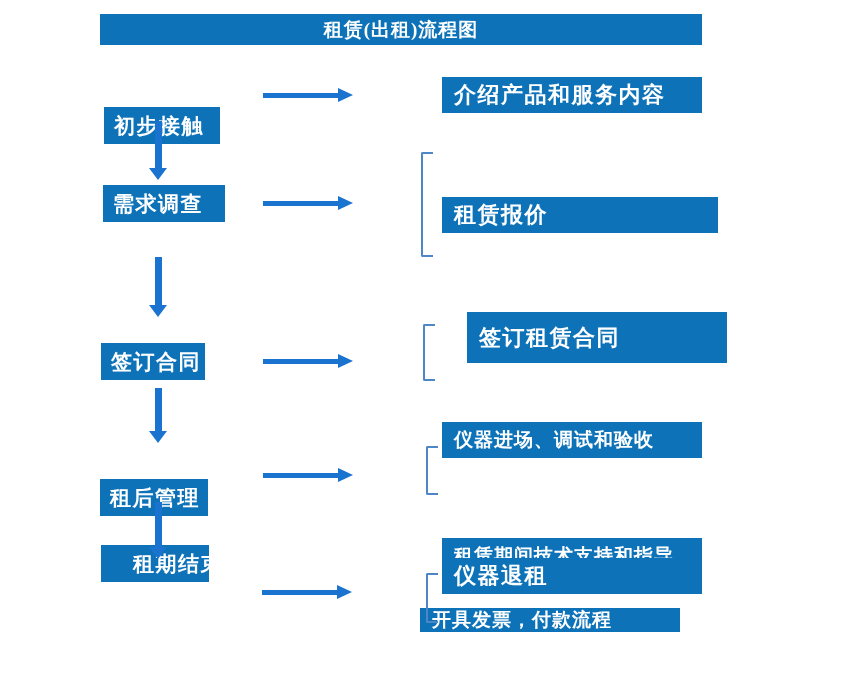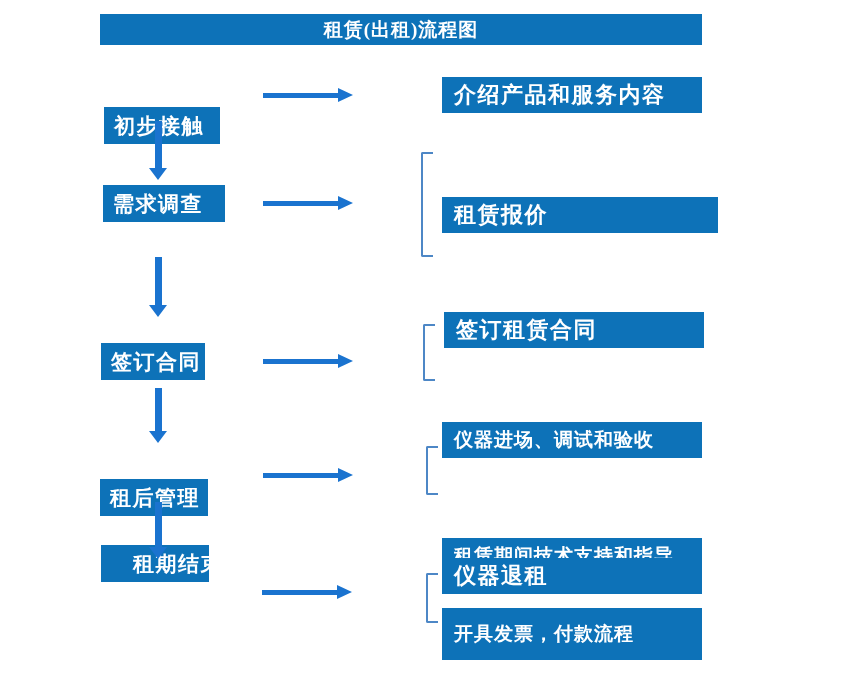--- a/index.html
+++ b/index.html
@@ -67,25 +67,25 @@
   <div class="title-bar">租赁(出租)流程图</div>
 
   <div class="box left-stage" style="left:104px; top:79px;  width:116px; height:37px;margin-top:28px;">初步接触</div>
   <div class="box left-stage" style="left:103px; top:185px; width:122px; height:37px;">需求调查</div>
   <div class="box left-stage" style="left:101px; top:343px; width:104px; height:37px;">签订合同</div>
   <div class="box left-stage" style="left:100px; top:457px; width:108px; height:37px;margin-top:22px;">租后管理</div>
   <div class="box left-stage" style="left:101px; top:545px; width:108px; height:37px;padding-left:32px;">租期结束</div>
 
   <div class="box right-out" style="left:442px; top:77px;  width:260px; height:36px;">介绍产品和服务内容</div>
   <div class="box right-out" style="left:442px; top:185px; width:276px; height:36px;margin-top:12px;">租赁报价</div>
-  <div class="box right-out" style="left:444px; top:312px; width:260px; height:36px;">签订租赁合同</div>
+  <div class="box right-out" style="left:467px; top:312px; width:260px; height:51px;">签订租赁合同</div>
   <div class="box right-out long" style="left:442px; top:422px; width:260px; height:36px;">仪器进场、调试和验收</div>
   <div class="box right-out long" style="left:442px; top:490px; width:260px; height:36px;margin-top:48px;">租赁期间技术支持和指导</div>
   <div class="box right-out" style="left:442px; top:558px; width:260px; height:36px;">仪器退租</div>
-  <div class="box right-out long" style="left:442px; top:608px; width:260px; height:52px;">开具发票，付款流程</div>
+  <div class="box right-out long" style="left:420px; top:608px; width:260px; height:24px;">开具发票，付款流程</div>
 
   <div class="h-arrow" style="left:263px; top:88px;">
     <div class="h-stem"></div>
     <div class="h-head"></div>
   </div>
   <div class="h-arrow" style="left:263px; top:196px;">
     <div class="h-stem"></div>
     <div class="h-head"></div>
   </div>
   <div class="h-arrow" style="left:263px; top:354px;">

